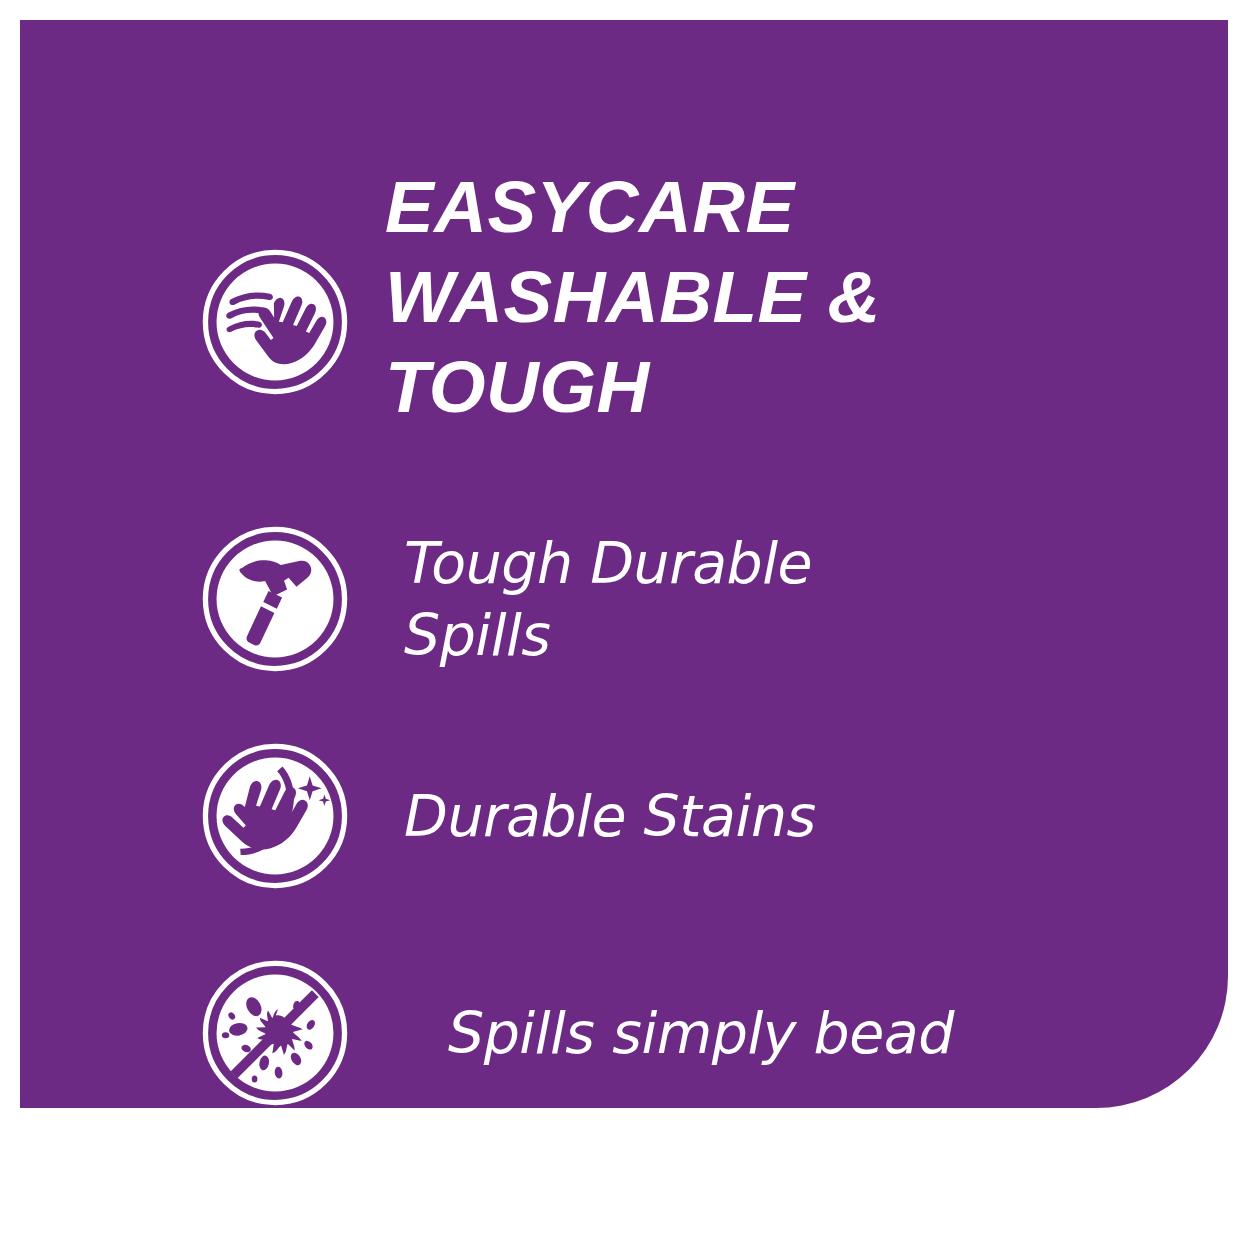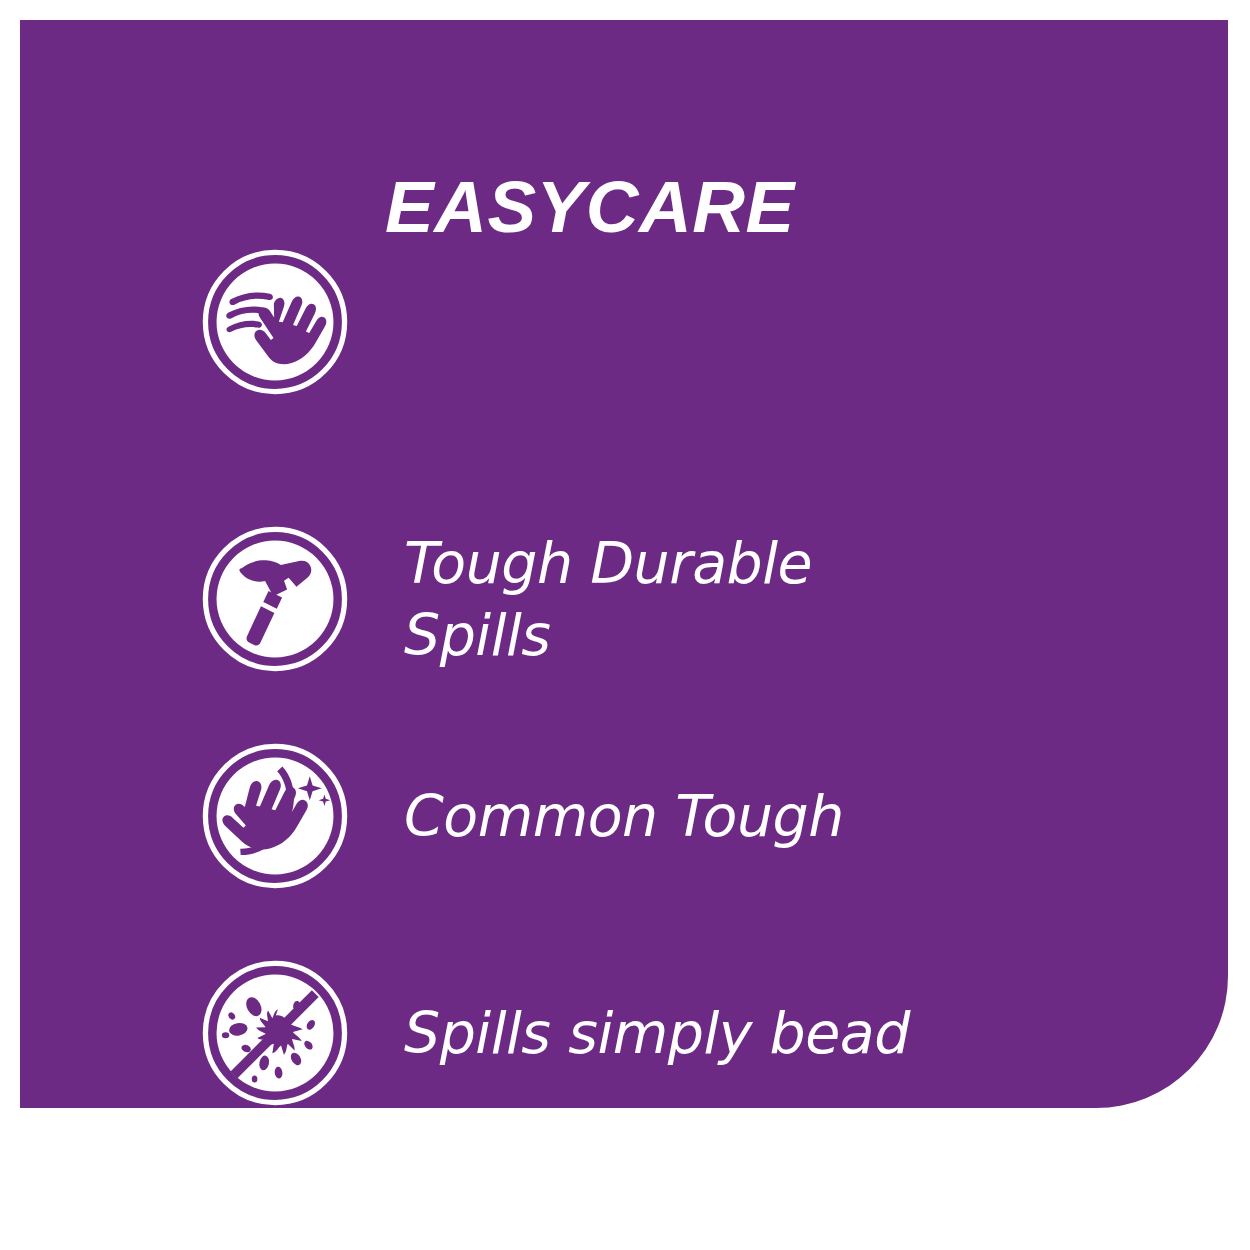--- a/index.html
+++ b/index.html
@@ -47,21 +47,21 @@
   .feature-row {
     position: absolute;
     left: 163px;
     width: 1000px;
     display: flex;
     align-items: center;
   }
   #feature-row-0 { top: 228px; }
   #feature-row-1 { top: 505px; align-items: center; }
   #feature-row-2 { top: 722px; }
-  #feature-row-3 { top: 939px; }
+  #feature-row-3 { top: 939px; gap: 44px; }
 
   .feature-icon {
     flex: 0 0 auto;
     width: 148px;
     height: 148px;
     margin-left: 18px;
   }
   .feature-icon svg { display: block; width: 148px; height: 148px; }
 
   .feature-text {
@@ -76,20 +76,22 @@
   }
   .feature-text .tline { display: block; white-space: nowrap; }
 </style>
 </head>
 <body>
 
 <div id="feature-panel">
 
   <div id="headline-block">
     <div class="headline-line">EASYCARE</div>
+    <div class="headline-line">WASHABLE &amp;</div>
+    <div class="headline-line">TOUGH</div>
   </div>
 
   <div class="feature-row" id="feature-row-0">
     <div class="feature-icon">
       <svg viewBox="0 0 100 100" xmlns="http://www.w3.org/2000/svg">
         <circle cx="50" cy="50" r="47" fill="none" stroke="#ffffff" stroke-width="3.6"></circle>
         <circle cx="50" cy="50" r="39.5" fill="#ffffff"></circle>
         <g fill="#6D2A84">
 
           <path d="M20.5 34.5c7.5-4.2 17.5-5.6 26-3.6 1.6.4 2.4 1.6 2 2.8-.4 1.2-1.8 1.7-3.4 1.3-7.2-1.7-15.8-.5-22.2 3.1-1.4.8-2.8.5-3.4-.6-.6-1.1-.2-2.3 1-3z"></path>
@@ -133,21 +135,21 @@
           <path d="M55 16.5c6 6.5 8.5 15.5 7.6 24.8-.9 9.5-5.3 18.6-12.2 25.3-6.8 6.5-15.3 10-23.6 9.8l-.3-4.3c7.2.2 14.6-2.9 20.6-8.6 6.1-5.9 9.9-13.9 10.7-22.3.8-8.1-1.3-15.8-6.3-21.4z"></path>
 
           <path d="M73.5 23.2l1.9 6.2 6.2 1.9-6.2 1.9-1.9 6.2-1.9-6.2-6.2-1.9 6.2-1.9z"></path>
           <path d="M83.4 35.4l.9 3 3 .9-3 .9-.9 3-.9-3-3-.9 3-.9z"></path>
 
           <path d="M29.6 44c-1.9-2.2-4.6-2.9-6.3-1.5-1.7 1.4-1.5 4.1.4 6.3l6.6 7.6-1.6 1.6-7.4-6.9c-2-1.9-4.7-2.1-6.1-.5-1.4 1.6-.8 4.2 1.2 6.1l11.4 10.7c5.1 4.8 12.3 6.3 19.3 4.4 7.2-2 13.6-7.3 17.6-14.3l6.6-11.6c1.5-2.6 1-5.3-1-6.4-2-1.1-4.5.1-6 2.7l-4.9 8.6-2.2-1 6.3-12.6c1.3-2.7 .7-5.4-1.3-6.4-2-1-4.5.3-5.8 3l-6.2 12.3-2.5-.7 5.7-13.4c1.2-2.8 .4-5.5-1.7-6.3-2.1-.8-4.5.7-5.7 3.5l-6.2 14.3-2.6-.4 3.3-10.5c.9-2.9 -.1-5.5-2.2-6.1-2.1-.6-4.4 1.2-5.3 4z"></path>
         </g>
       </svg>
     </div>
     <div class="feature-text">
-      <span class="tline">Common Tough</span>
+      <span class="tline">Durable Stains</span>
     </div>
   </div>
 
   <div class="feature-row" id="feature-row-3">
     <div class="feature-icon">
       <svg viewBox="0 0 100 100" xmlns="http://www.w3.org/2000/svg">
         <circle cx="50" cy="50" r="47" fill="none" stroke="#ffffff" stroke-width="3.6"></circle>
         <circle cx="50" cy="50" r="39.5" fill="#ffffff"></circle>
         <g fill="#6D2A84">
 

